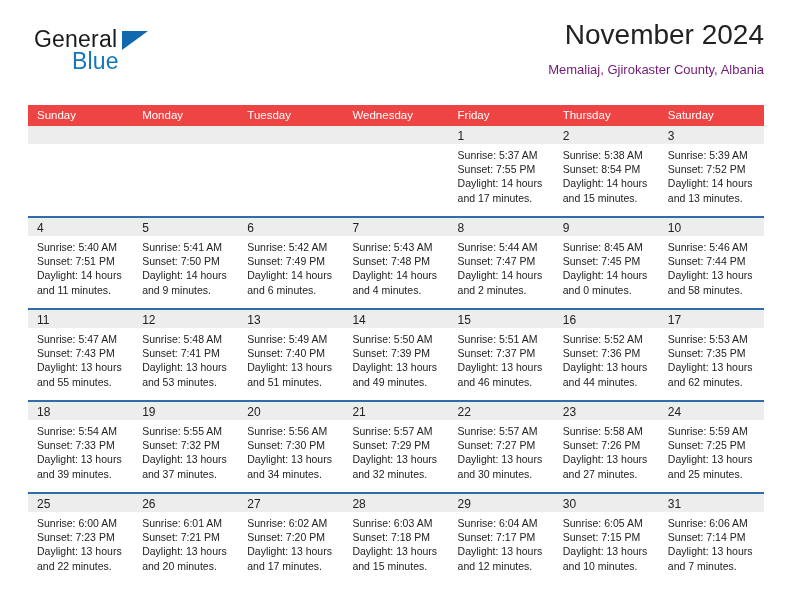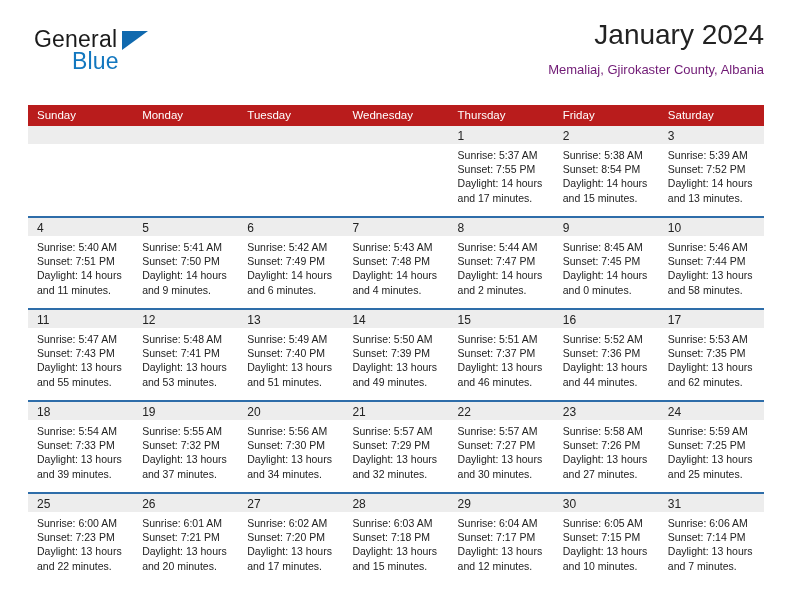--- a/index.html
+++ b/index.html
@@ -86,21 +86,21 @@
 
   
   .calendar {
     position: absolute;
     left: 28px;
     top: 105px;
     width: 736px;
   }
   .dow-row {
     display: flex;
-    background: #b91c1c;
+    background: #ef4444;
     height: 21px;
   }
   .dow {
     flex: 1 1 0;
     color: #ffffff;
     font-size: 11.5px;
     line-height: 21px;
     padding-left: 9px;
     box-sizing: border-box;
     white-space: nowrap;
@@ -152,35 +152,35 @@
 
   <div class="header">
 
     <div class="logo">
       <span class="logo-general">General</span>
       <span class="logo-triangle"></span>
       <span class="logo-blue">Blue</span>
     </div>
 
     <div class="title-block">
-      <div class="cal-title">January 2024</div>
+      <div class="cal-title">November 2024</div>
       <div class="cal-subtitle">Memaliaj, Gjirokaster County, Albania</div>
     </div>
 
   </div>
 
   <div class="calendar">
 
     <div class="dow-row">
       <div class="dow">Sunday</div>
       <div class="dow">Monday</div>
       <div class="dow">Tuesday</div>
       <div class="dow">Wednesday</div>
+      <div class="dow">Friday</div>
       <div class="dow">Thursday</div>
-      <div class="dow">Friday</div>
       <div class="dow">Saturday</div>
     </div>
 
     <div id="weeks-container">
         <div class="week first">
           <div class="day empty">
     <div class="datebar">
       <span class="daynum"></span>
     </div>
     <div class="info">

